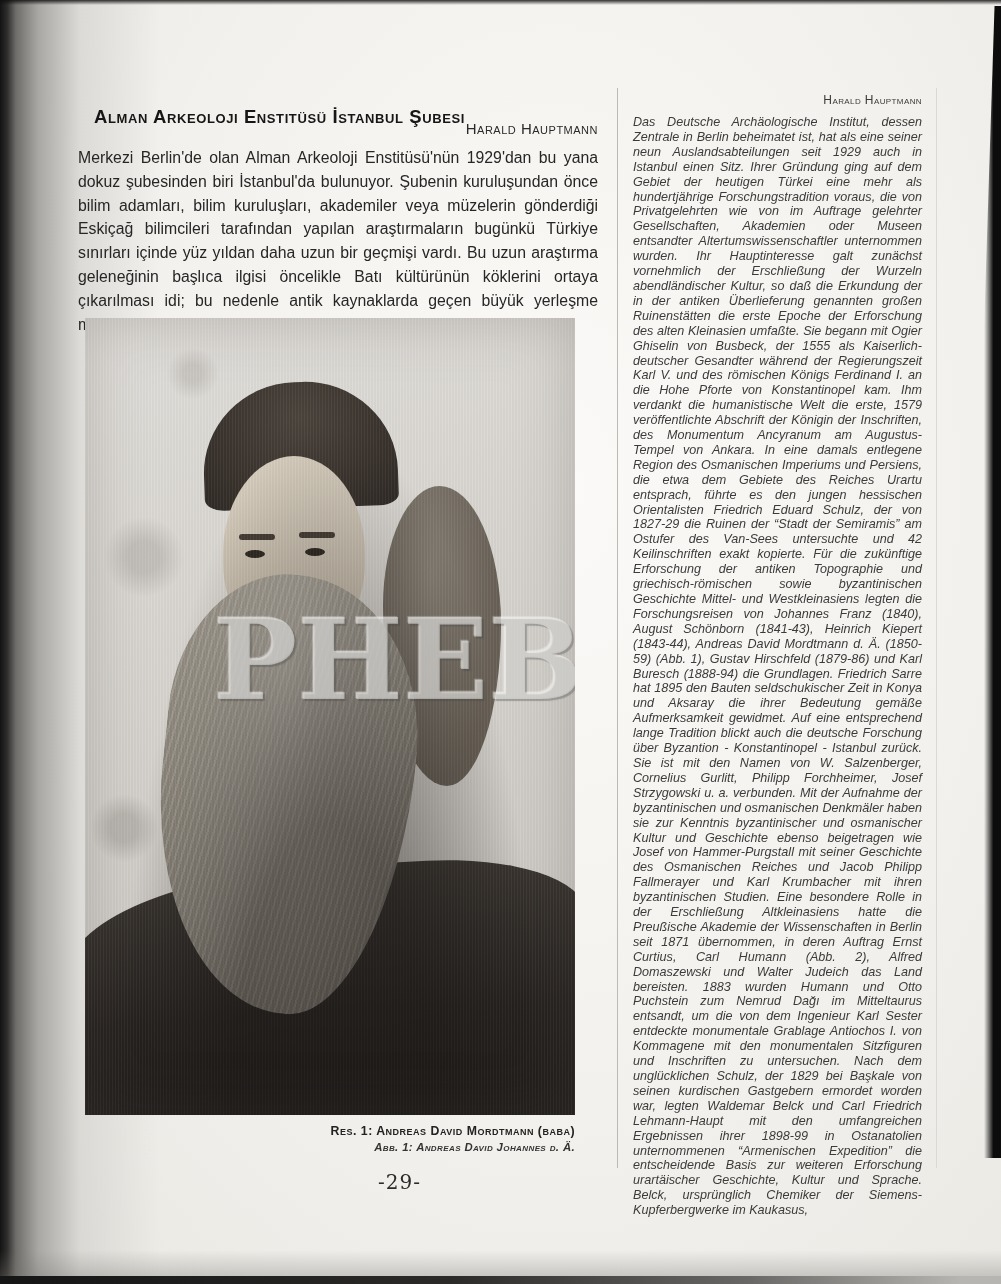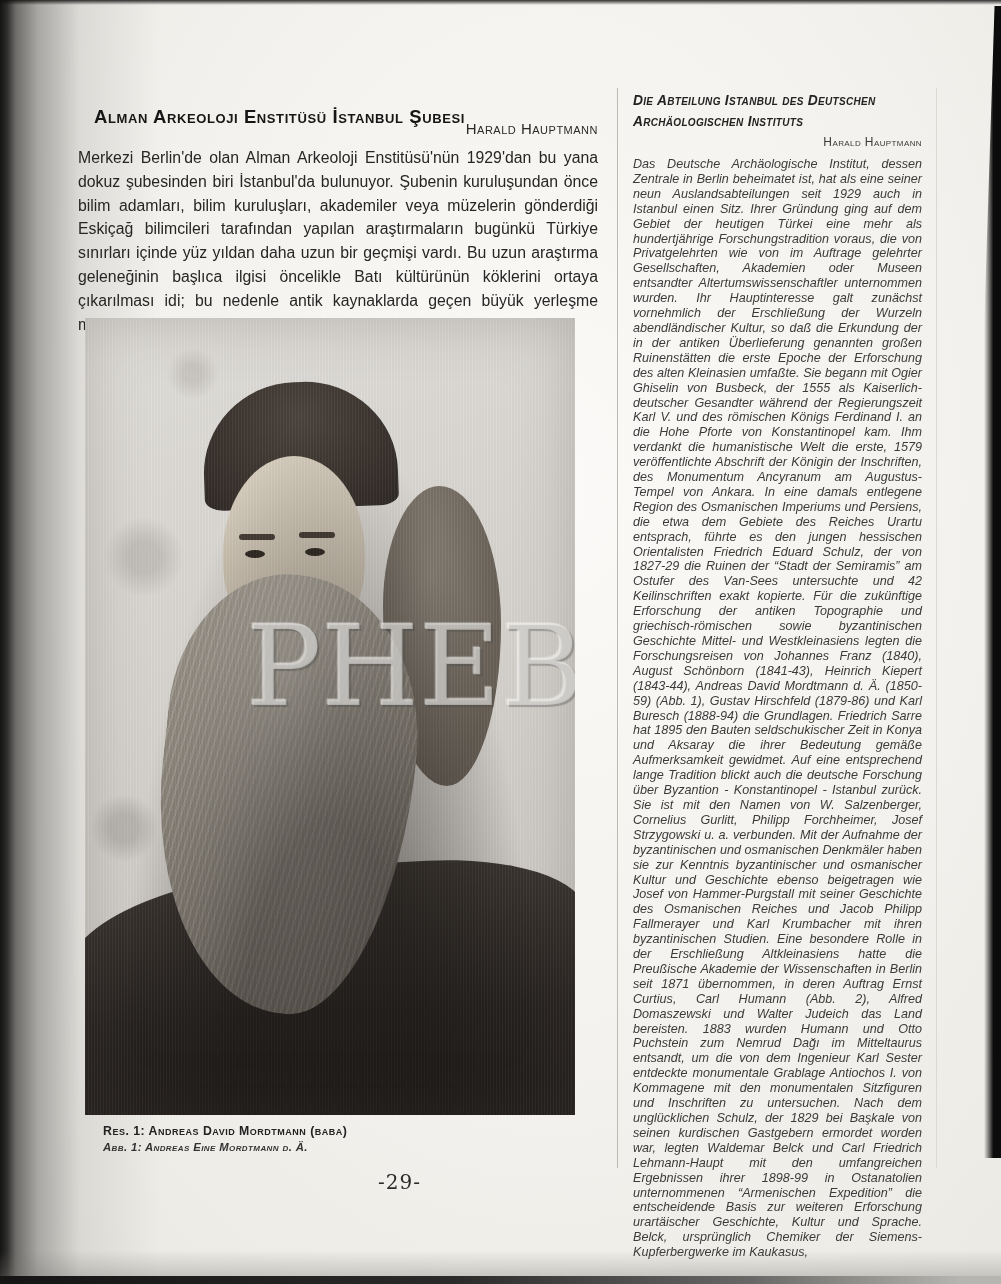--- a/index.html
+++ b/index.html
@@ -57,25 +57,25 @@
   .p-btn.b1{left:186px;top:468px}.p-btn.b2{left:197px;top:531px}
   .p-btn.b3{left:209px;top:594px}.p-btn.b4{left:220px;top:656px}
   .p-tex{left:0;top:0;width:100%;height:100%;
     background:
       radial-gradient(circle at 12% 30%,rgba(90,85,78,.18) 0 16px,rgba(90,85,78,0) 40px),
       radial-gradient(circle at 8% 64%,rgba(90,85,78,.22) 0 14px,rgba(90,85,78,0) 34px),
       radial-gradient(circle at 22% 7%,rgba(90,85,78,.15) 0 9px,rgba(90,85,78,0) 26px),
       radial-gradient(ellipse at 50% 110%,rgba(25,22,20,.45) 0 30%,rgba(25,22,20,0) 62%),
       repeating-linear-gradient(90deg,rgba(255,255,255,.05) 0 1px,rgba(40,40,40,.03) 1px 3px);
     box-shadow:inset 0 0 60px rgba(70,65,58,.25);}
-  .wm{right:-8px;top:292px;font-family:"DejaVu Serif",serif;font-weight:normal;font-size:112px;line-height:1;
+  .wm{right:-8px;top:286px;font-family:"DejaVu Serif",serif;font-weight:bold;font-size:112px;line-height:1;
     color:rgba(243,242,238,.52);
     text-shadow:2px 2px 1px rgba(70,70,70,.35),-1px -1px 1px rgba(255,255,255,.3);}
   
-  .caption{position:absolute;left:103px;top:1124px;width:490px;text-align:left;}
+  .caption{position:absolute;left:85px;top:1124px;width:490px;text-align:right;}
   .cap1{font-size:12.3px;font-weight:bold;font-variant:small-caps;letter-spacing:.5px;color:#222;}
   .cap2{margin-top:3px;font-size:11.3px;font-weight:bold;font-style:italic;font-variant:small-caps;
     letter-spacing:.4px;color:#333;}
   .pageno{position:absolute;left:0;top:1170px;width:799px;text-align:center;
     font-family:"DejaVu Serif",serif;font-size:20px;letter-spacing:1px;color:#2b2b2b;}
   
   .rule-l{position:absolute;left:617px;top:88px;width:1px;height:1080px;background:#bdbab4;}
   .rule-r{position:absolute;left:936px;top:88px;width:1px;height:1080px;background:#dcd9d4;}
   
   .r-col{position:absolute;left:633px;top:90px;width:289px;}
@@ -116,27 +116,26 @@
     <div class="p-btn b2"></div>
     <div class="p-btn b3"></div>
     <div class="p-btn b4"></div>
     <div class="p-beard"></div>
     <div class="p-tex"></div>
     <div class="wm">PHEB</div>
   </div>
 
   <div class="caption">
     <div class="cap1">Res. 1: Andreas David Mordtmann (baba)</div>
-    <div class="cap2">Abb. 1: Andreas Eine Mordtmann d. Ä.</div>
+    <div class="cap2">Abb. 1: Andreas David Johannes d. Ä.</div>
   </div>
 
   <div class="rule-l"></div>
   <div class="rule-r"></div>
 
   <div class="r-col">
-    <h2 class="r-title">Die Abteilung Istanbul des Deutschen Archäologischen Instituts</h2>
     <div class="r-author">Harald Hauptmann</div>
     <p class="r-body">Das Deutsche Archäologische Institut, dessen Zentrale in Berlin beheimatet ist, hat als eine seiner neun Auslandsabteilungen seit 1929 auch in Istanbul einen Sitz. Ihrer Gründung ging auf dem Gebiet der heutigen Türkei eine mehr als hundertjährige Forschungstradition voraus, die von Privatgelehrten wie von im Auftrage gelehrter Gesellschaften, Akademien oder Museen entsandter Altertumswissenschaftler unternommen wurden. Ihr Hauptinteresse galt zunächst vornehmlich der Erschließung der Wurzeln abendländischer Kultur, so daß die Erkundung der in der antiken Überlieferung genannten großen Ruinenstätten die erste Epoche der Erforschung des alten Kleinasien umfaßte. Sie begann mit Ogier Ghiselin von Busbeck, der 1555 als Kaiserlich-deutscher Gesandter während der Regierungszeit Karl V. und des römischen Königs Ferdinand I. an die Hohe Pforte von Konstantinopel kam. Ihm verdankt die humanistische Welt die erste, 1579 veröffentlichte Abschrift der Königin der Inschriften, des Monumentum Ancyranum am Augustus-Tempel von Ankara. In eine damals entlegene Region des Osmanischen Imperiums und Persiens, die etwa dem Gebiete des Reiches Urartu entsprach, führte es den jungen hessischen Orientalisten Friedrich Eduard Schulz, der von 1827-29 die Ruinen der “Stadt der Semiramis” am Ostufer des Van-Sees untersuchte und 42 Keilinschriften exakt kopierte. Für die zukünftige Erforschung der antiken Topographie und griechisch-römischen sowie byzantinischen Geschichte Mittel- und Westkleinasiens legten die Forschungsreisen von Johannes Franz (1840), August Schönborn (1841-43), Heinrich Kiepert (1843-44), Andreas David Mordtmann d. Ä. (1850-59) (Abb. 1), Gustav Hirschfeld (1879-86) und Karl Buresch (1888-94) die Grundlagen. Friedrich Sarre hat 1895 den Bauten seldschukischer Zeit in Konya und Aksaray die ihrer Bedeutung gemäße Aufmerksamkeit gewidmet. Auf eine entsprechend lange Tradition blickt auch die deutsche Forschung über Byzantion - Konstantinopel - Istanbul zurück. Sie ist mit den Namen von W. Salzenberger, Cornelius Gurlitt, Philipp Forchheimer, Josef Strzygowski u. a. verbunden. Mit der Aufnahme der byzantinischen und osmanischen Denkmäler haben sie zur Kenntnis byzantinischer und osmanischer Kultur und Geschichte ebenso beigetragen wie Josef von Hammer-Purgstall mit seiner Geschichte des Osmanischen Reiches und Jacob Philipp Fallmerayer und Karl Krumbacher mit ihren byzantinischen Studien. Eine besondere Rolle in der Erschließung Altkleinasiens hatte die Preußische Akademie der Wissenschaften in Berlin seit 1871 übernommen, in deren Auftrag Ernst Curtius, Carl Humann (Abb. 2), Alfred Domaszewski und Walter Judeich das Land bereisten. 1883 wurden Humann und Otto Puchstein zum Nemrud Dağı im Mitteltaurus entsandt, um die von dem Ingenieur Karl Sester entdeckte monumentale Grablage Antiochos I. von Kommagene mit den monumentalen Sitzfiguren und Inschriften zu untersuchen. Nach dem unglücklichen Schulz, der 1829 bei Başkale von seinen kurdischen Gastgebern ermordet worden war, legten Waldemar Belck und Carl Friedrich Lehmann-Haupt mit den umfangreichen Ergebnissen ihrer 1898-99 in Ostanatolien unternommenen “Armenischen Expedition” die entscheidende Basis zur weiteren Erforschung urartäischer Geschichte, Kultur und Sprache. Belck, ursprünglich Chemiker der Siemens-Kupferbergwerke im Kaukasus,</p>
   </div>
 
   <div class="pageno">-29-</div>
 
 </div>
 
 </body></html>

